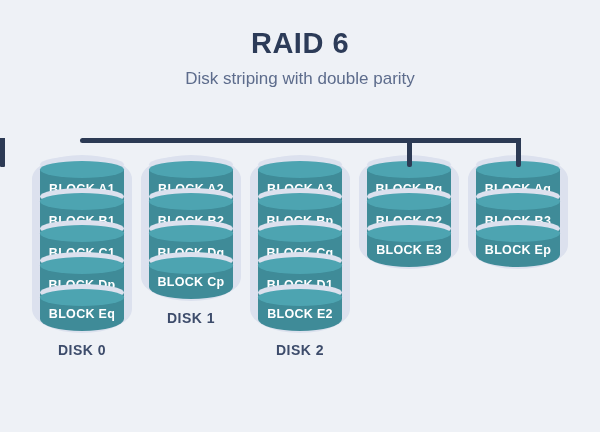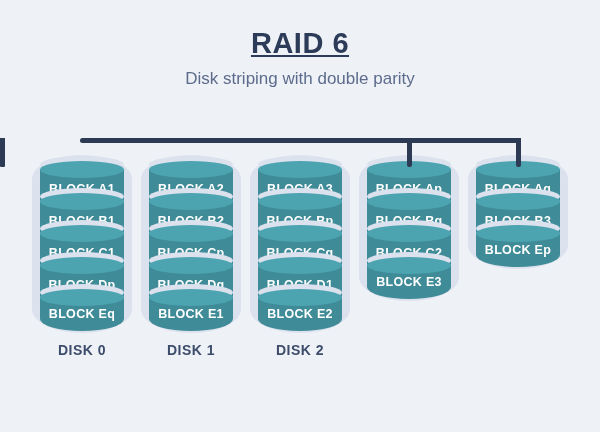--- a/index.html
+++ b/index.html
@@ -7,21 +7,21 @@
     --bus:#2c3a54; --title:#2c3b58; --subtitle:#5d6c8c; --block-text:#ffffff; --disk-label:#3d4c6b;
   }
   *{margin:0;padding:0;box-sizing:border-box;}
   html,body{background:var(--bg);}
   .stage{
     position:relative;width:600px;height:432px;background:var(--bg);
     font-family:"Liberation Sans","DejaVu Sans",sans-serif;overflow:hidden;
   }
   .title{
     padding-top:27px;text-align:center;font-size:29px;font-weight:700;
-    color:var(--title);letter-spacing:.5px;text-decoration:underline;
+    color:var(--title);letter-spacing:.5px;
   }
   .subtitle{
     margin-top:9px;text-align:center;font-size:17px;color:var(--subtitle);
   }
   
   .bus{
     position:absolute;left:79.5px;top:138px;width:441px;height:5px;
     background:var(--bus);border-radius:3px;
   }
   .drop{
@@ -128,35 +128,29 @@
         </div>
         <div class="block">
           <div class="cyl-top"></div>
           <div class="cyl-body">
             <span class="block-label">BLOCK B2</span>
           </div>
         </div>
         <div class="block">
           <div class="cyl-top"></div>
           <div class="cyl-body">
+            <span class="block-label">BLOCK Dq</span>
+          </div>
+        </div>
+        <div class="block">
+          <div class="cyl-top"></div>
+          <div class="cyl-body">
             <span class="block-label">BLOCK Cp</span>
           </div>
         </div>
-        <div class="block">
-          <div class="cyl-top"></div>
-          <div class="cyl-body">
-            <span class="block-label">BLOCK Dq</span>
-          </div>
-        </div>
-        <div class="block">
-          <div class="cyl-top"></div>
-          <div class="cyl-body">
-            <span class="block-label">BLOCK E1</span>
-          </div>
-        </div>
       </div>
       <div class="disk-label">DISK 1</div>
     </div>
 
     <div class="disk-col">
       <div class="capsule">
         <div class="block">
           <div class="cyl-top"></div>
           <div class="cyl-body">
             <span class="block-label">BLOCK A3</span>
@@ -185,26 +179,20 @@
           <div class="cyl-body">
             <span class="block-label">BLOCK E2</span>
           </div>
         </div>
       </div>
       <div class="disk-label">DISK 2</div>
     </div>
 
     <div class="disk-col">
       <div class="capsule">
-        <div class="block">
-          <div class="cyl-top"></div>
-          <div class="cyl-body">
-            <span class="block-label">BLOCK Ap</span>
-          </div>
-        </div>
         <div class="block">
           <div class="cyl-top"></div>
           <div class="cyl-body">
             <span class="block-label">BLOCK Bq</span>
           </div>
         </div>
         <div class="block">
           <div class="cyl-top"></div>
           <div class="cyl-body">
             <span class="block-label">BLOCK C2</span>

